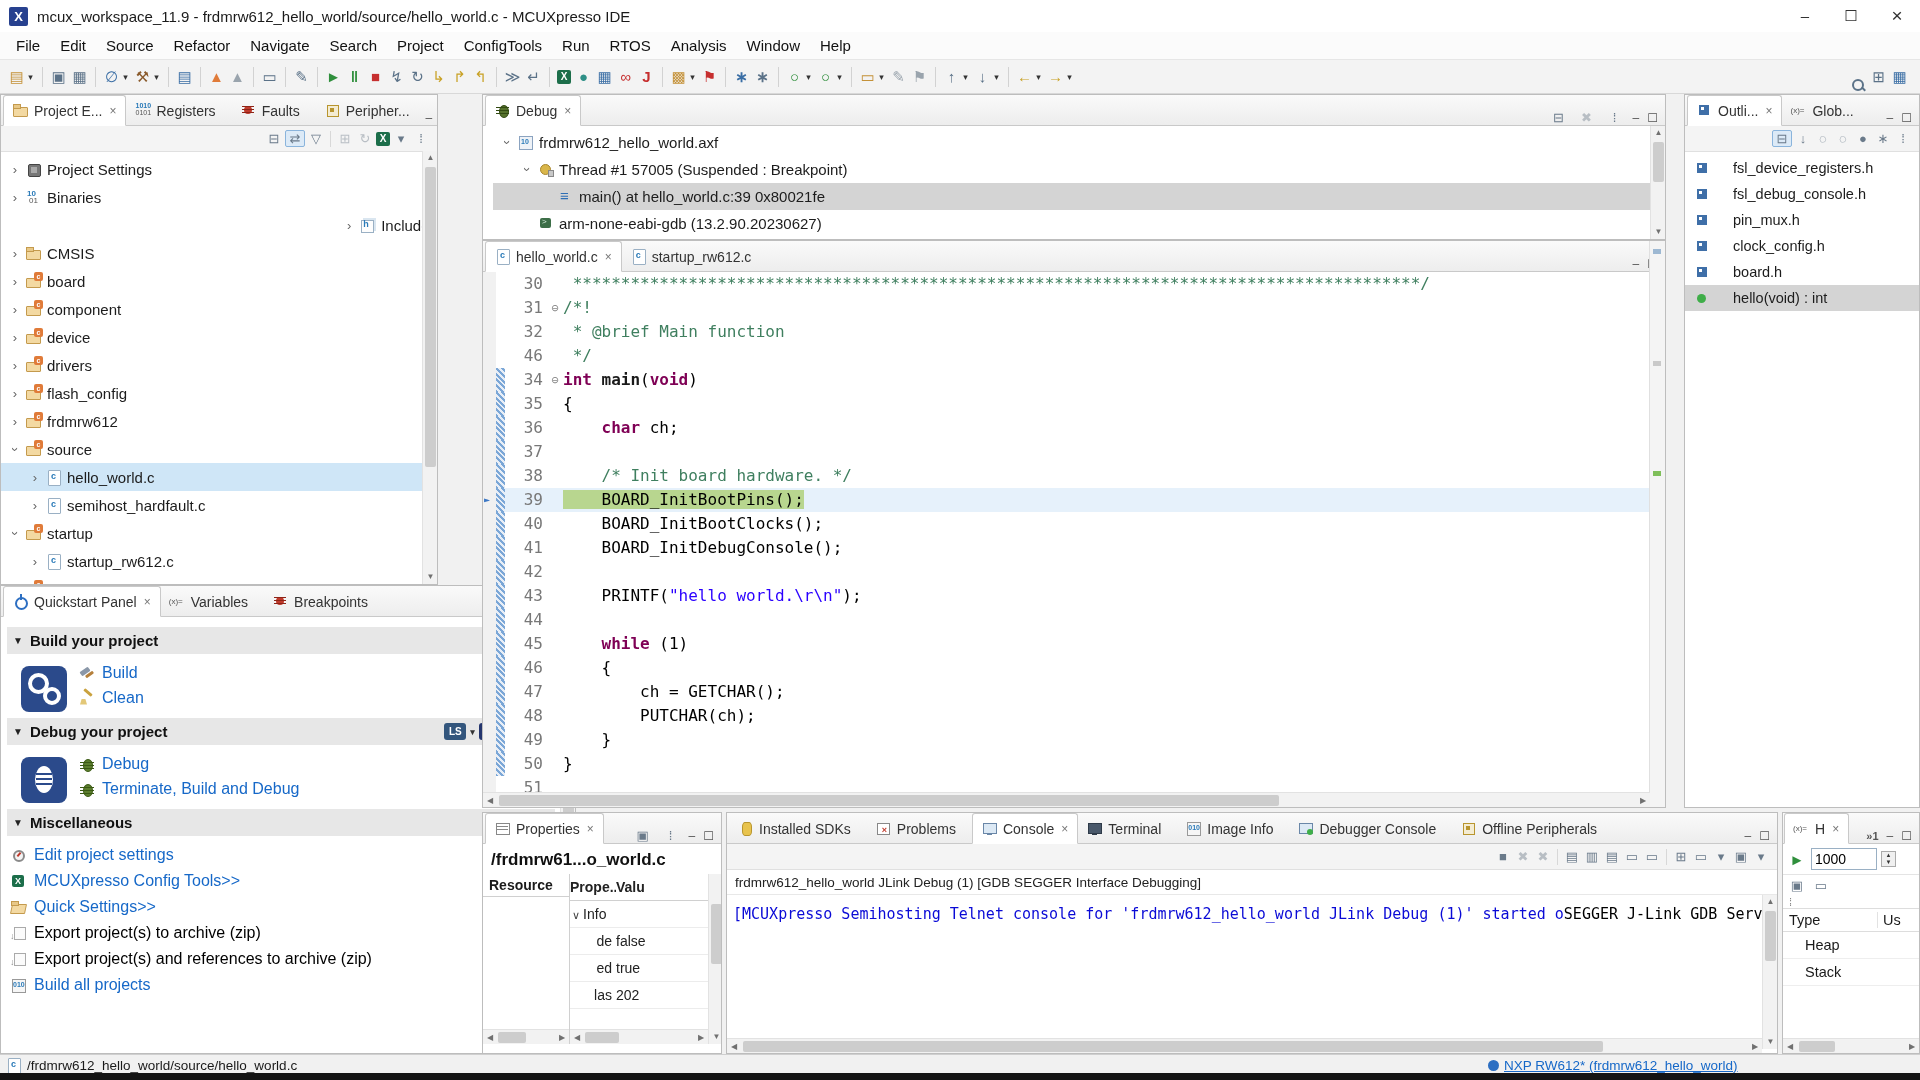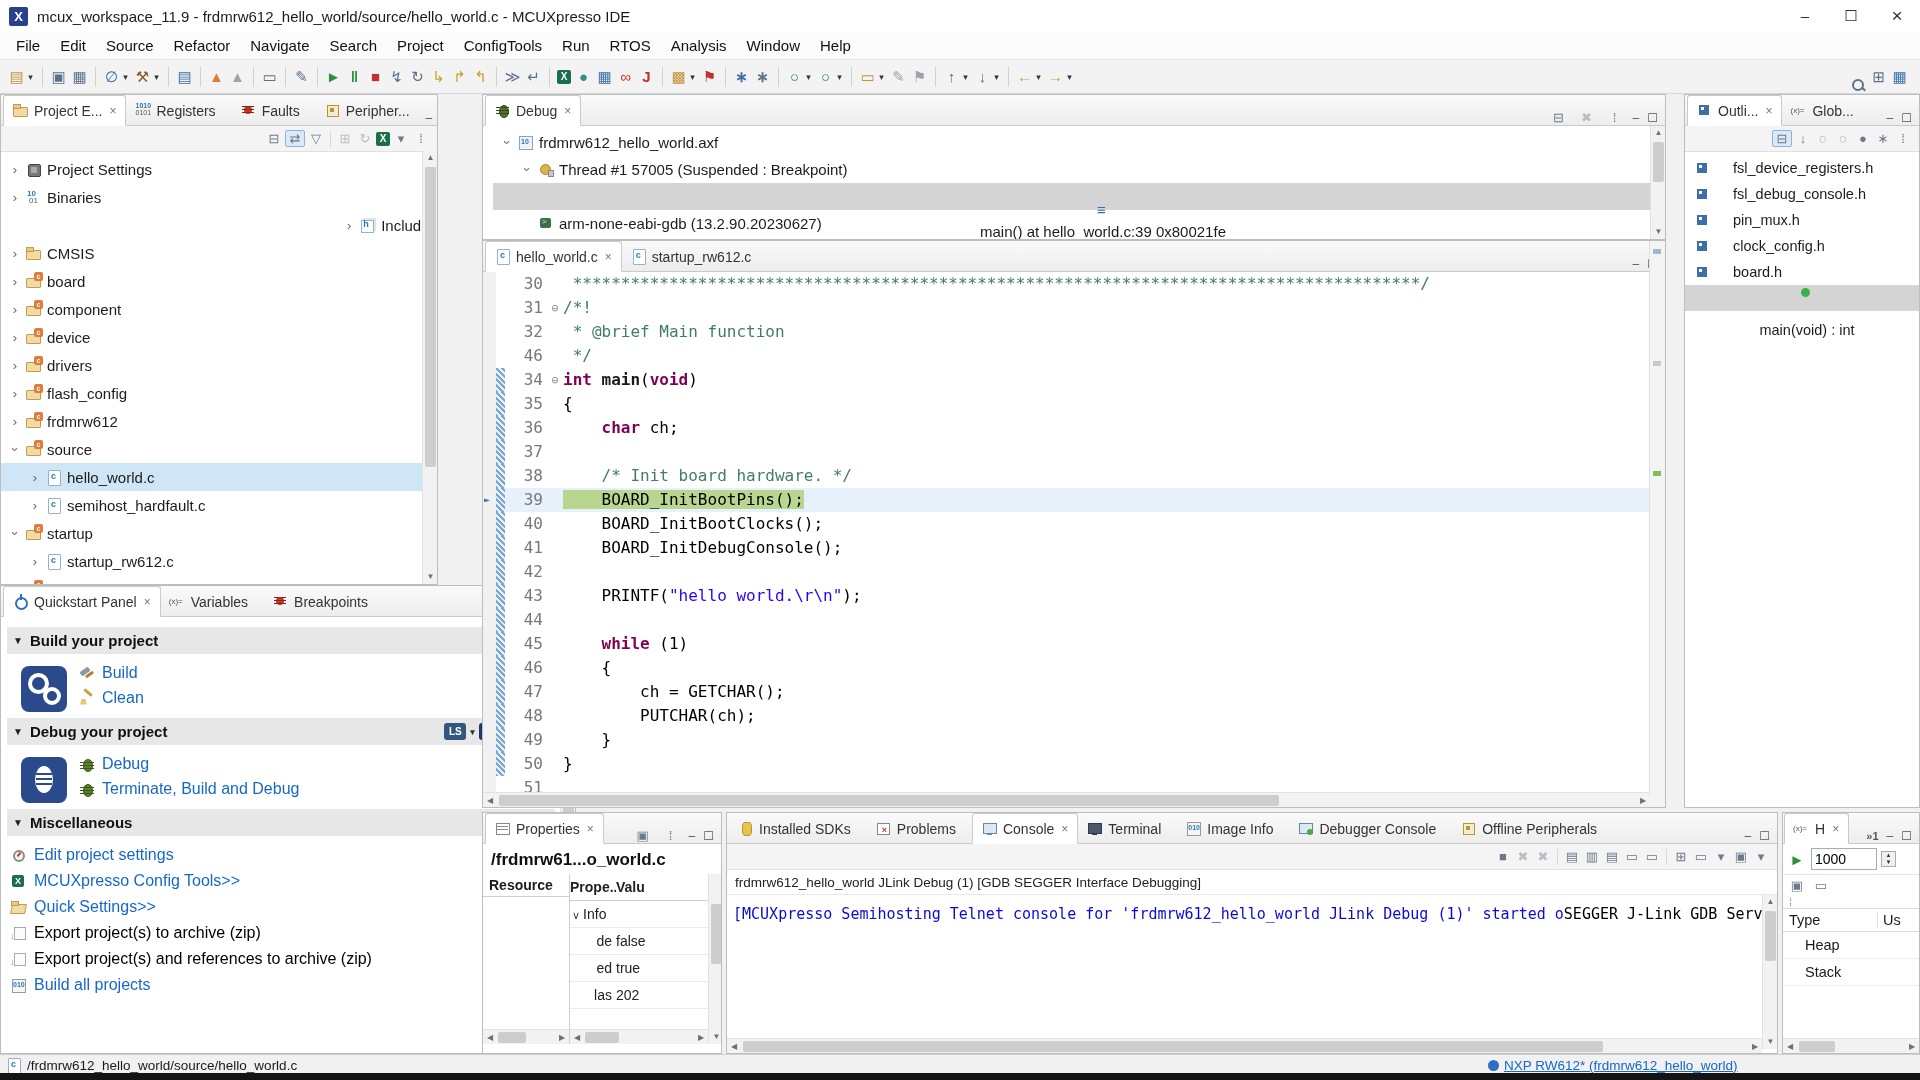--- a/index.html
+++ b/index.html
@@ -104,21 +104,21 @@
   .i-export::before{content:"";position:absolute;left:3px;top:1px;width:10px;height:11px;background:#fbfbfb;border:1px solid #aaa;}
   .i-export::after{content:"↓";position:absolute;left:-1px;top:5px;font-size:9px;color:#888;}
   .i-buildall::before{content:"";position:absolute;left:1px;top:1px;width:12px;height:12px;background:#f6f6f6;border:1px solid #999;}
   .i-buildall::after{content:"010";position:absolute;left:2px;top:3px;font-size:7px;font-weight:bold;color:#2a7ab8;}
   .i-hstack::before{content:"(x)=";position:absolute;left:-1px;top:3px;font-size:8px;color:#555;}
 
   
   .tree{padding-top:3px;}
   .trow{display:flex;align-items:center;gap:5px;height:28px;font-size:15px;color:#1c1c1c;white-space:nowrap;position:relative;}
   .trow.selected{background:#cfe6f7;}
-  .trow.selected-gray{background:#d4d4d4;flex-direction:column;}
+  .trow.selected-gray{background:#d4d4d4;}
   .chev{width:12px;text-align:center;color:#666;font-size:13px;flex:none;}
   .chev::before{content:"›";display:inline-block;}
   .chev.exp::before{transform:rotate(90deg);}
   .chev.none::before{visibility:hidden;}
 
   
   #explorer{left:0;top:94px;width:438px;height:491px;}
   #explorer .tree{height:calc(100% - 56px);overflow:hidden;}
   #quickstart{left:0;top:585px;width:576px;height:469px;}
   .qs-body{position:relative;height:calc(100% - 31px);overflow:hidden;padding:4px 20px 0 6px;}
@@ -910,21 +910,21 @@
           <span>clock_config.h</span>
         </div>
 
         <div class="trow">
           <span class="ic i-inc"></span>
           <span>board.h</span>
         </div>
 
         <div class="trow selected-gray">
           <span class="ic i-method"></span>
-          <span>main(void) : int</span>
+          <span>hello(void) : int</span>
         </div>
 
     </div>
   </div>
 
   <div id="properties" class="panel">
     <div class="tabbar">
 
         <div class="tab active">
           <span class="ic i-proptab"></span>

